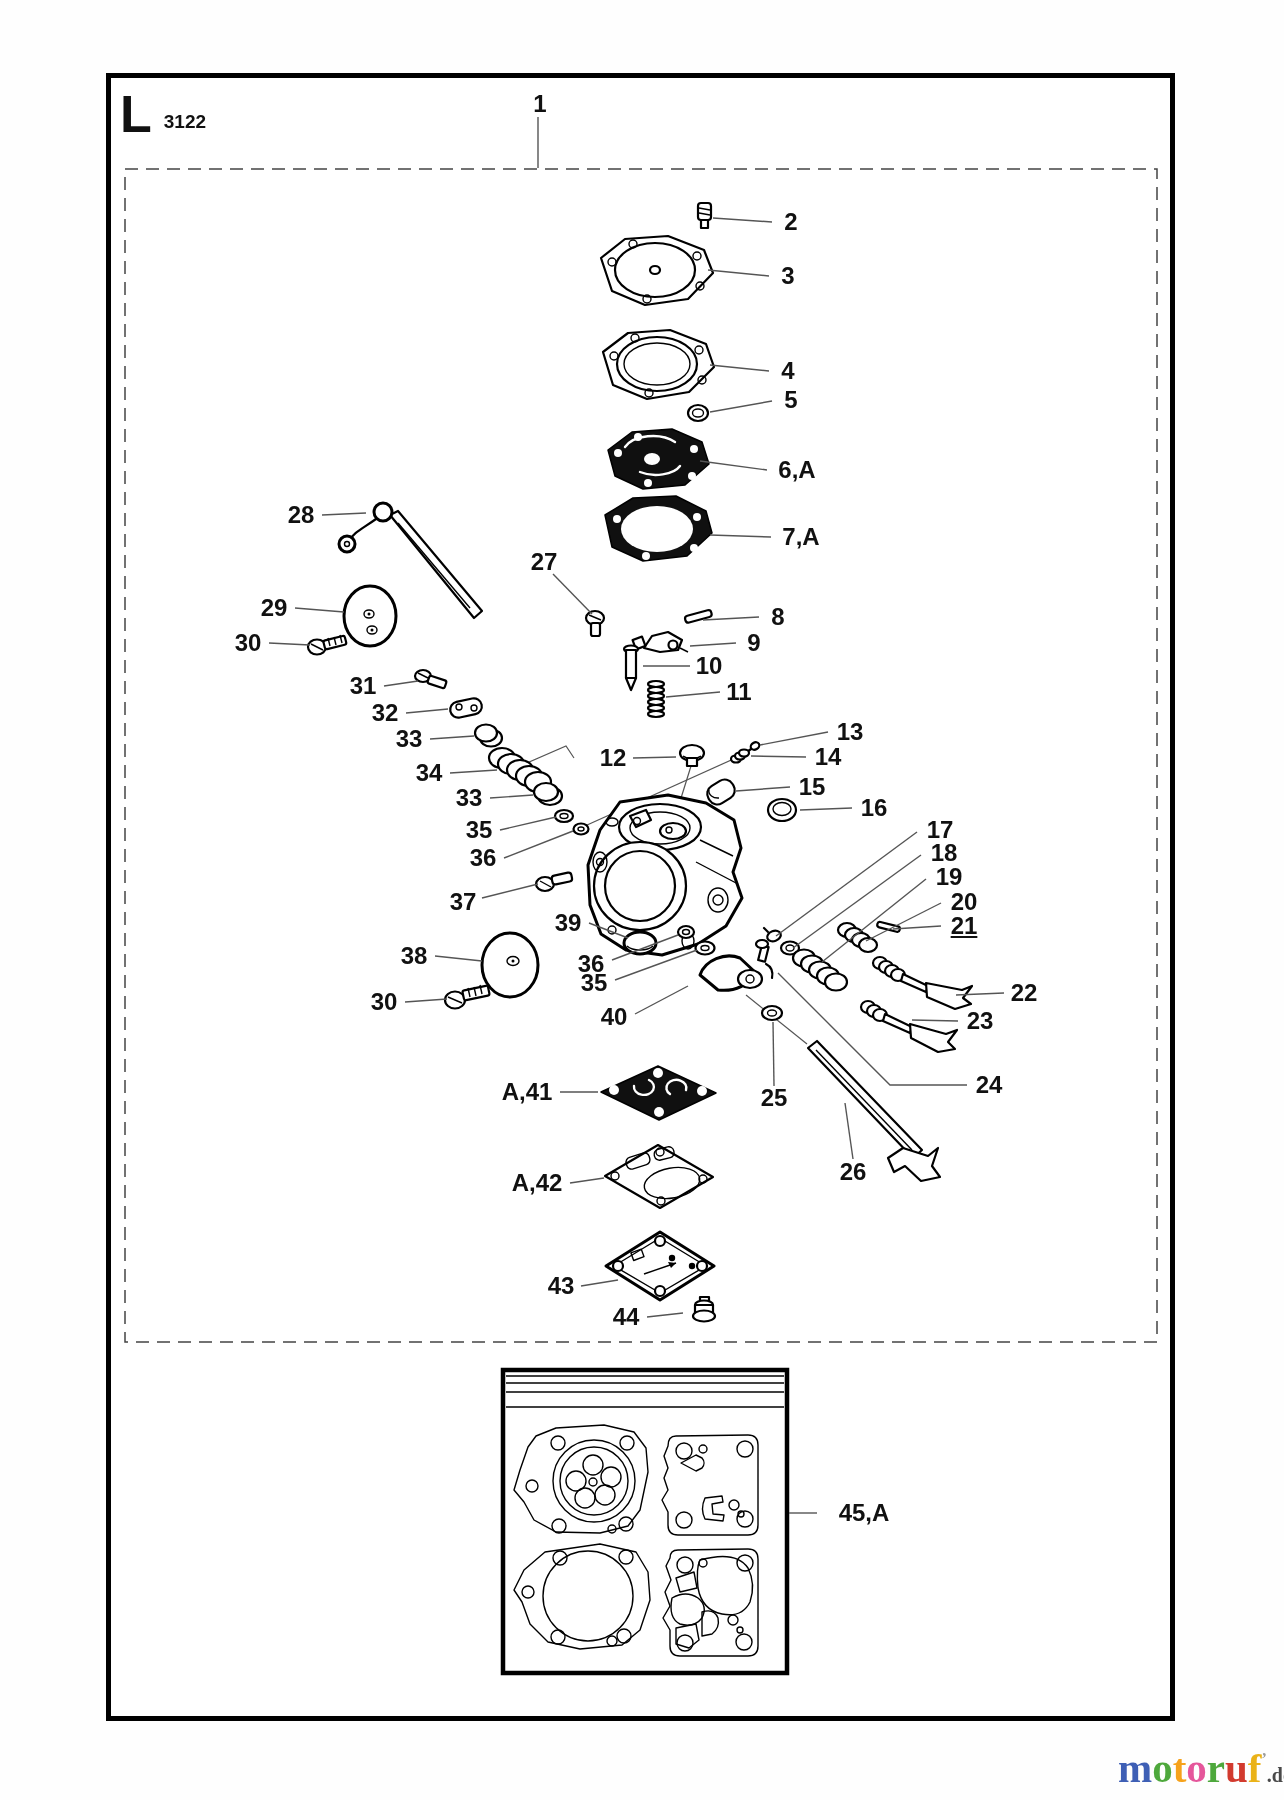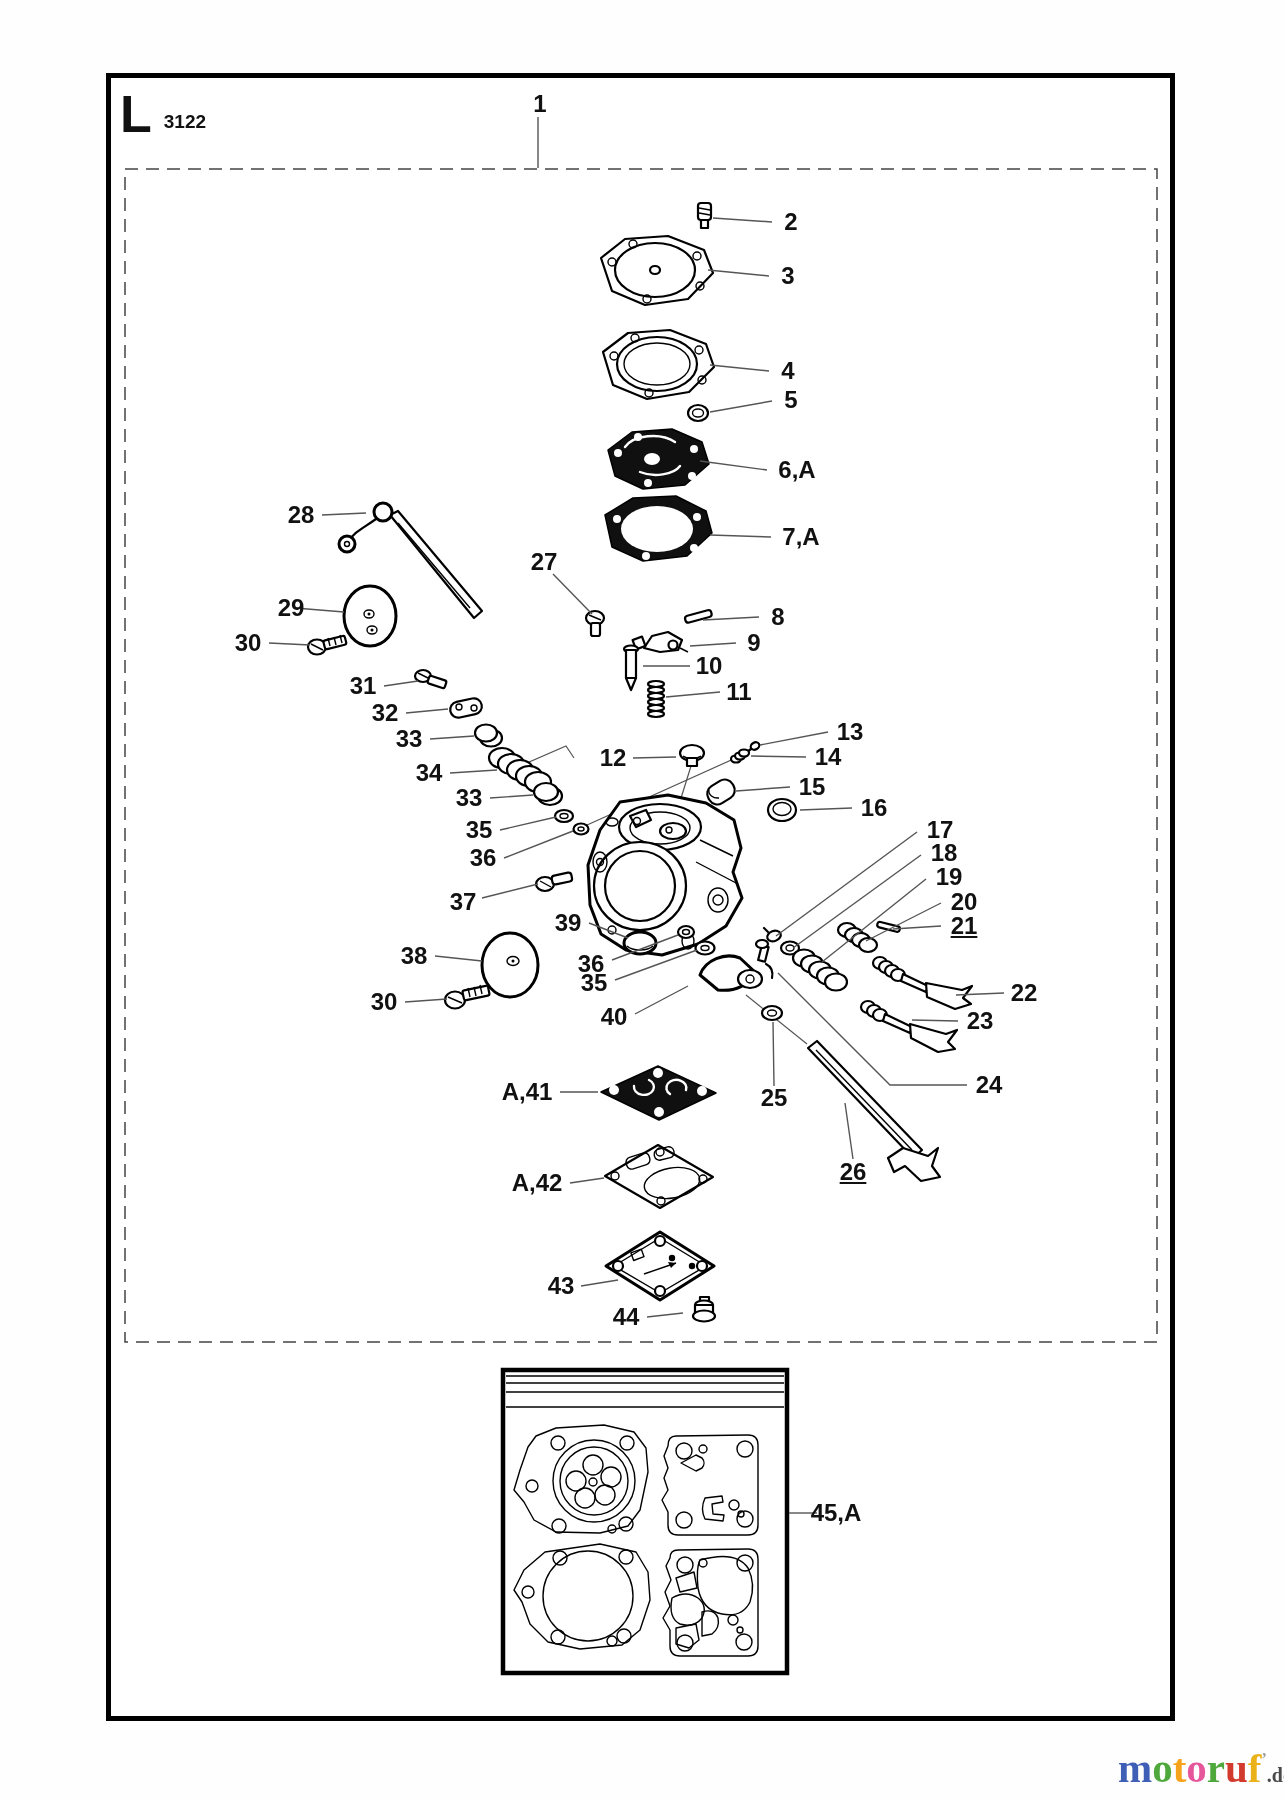--- a/index.html
+++ b/index.html
@@ -533,42 +533,42 @@
       <div class="part-label" style="left: 874px; top: 808px;">16</div>
       <div class="part-label" style="left: 940px; top: 830px;">17</div>
       <div class="part-label" style="left: 944px; top: 853px;">18</div>
       <div class="part-label" style="left: 949px; top: 877px;">19</div>
       <div class="part-label" style="left: 964px; top: 902px; text-align: center;">20</div>
       <div class="part-label" style="left: 964px; top: 926px; text-decoration: underline;">21</div>
       <div class="part-label" style="left: 1024px; top: 993px;">22</div>
       <div class="part-label" style="left: 980px; top: 1021px;">23</div>
       <div class="part-label" style="left: 989px; top: 1085px;">24</div>
       <div class="part-label" style="left: 774px; top: 1098px;">25</div>
-      <div class="part-label" style="left: 853px; top: 1172px; text-decoration: underline;">26</div>
+      <div class="part-label" style="left: 853px; top: 1172px;">26</div>
       <div class="part-label" style="left: 544px; top: 562px;">27</div>
       <div class="part-label" style="left: 301px; top: 515px;">28</div>
-      <div class="part-label" style="left: 274px; top: 608px; margin-left: 17px;">29</div>
+      <div class="part-label" style="left: 274px; top: 608px;">29</div>
       <div class="part-label" style="left: 248px; top: 643px;">30</div>
       <div class="part-label" style="left: 363px; top: 686px;">31</div>
       <div class="part-label" style="left: 385px; top: 713px;">32</div>
       <div class="part-label" style="left: 409px; top: 739px;">33</div>
       <div class="part-label" style="left: 429px; top: 773px;">34</div>
       <div class="part-label" style="left: 469px; top: 798px;">33</div>
       <div class="part-label" style="left: 479px; top: 830px;">35</div>
       <div class="part-label" style="left: 483px; top: 858px;">36</div>
       <div class="part-label" style="left: 463px; top: 902px;">37</div>
       <div class="part-label" style="left: 414px; top: 956px;">38</div>
       <div class="part-label" style="left: 568px; top: 923px;">39</div>
       <div class="part-label" style="left: 384px; top: 1002px;">30</div>
       <div class="part-label" style="left: 591px; top: 964px;">36</div>
       <div class="part-label" style="left: 594px; top: 983px;">35</div>
       <div class="part-label" style="left: 614px; top: 1017px;">40</div>
       <div class="part-label" style="left: 527px; top: 1092px;">A,41</div>
       <div class="part-label" style="left: 537px; top: 1183px;">A,42</div>
       <div class="part-label" style="left: 561px; top: 1286px;">43</div>
       <div class="part-label" style="left: 626px; top: 1317px;">44</div>
-      <div class="part-label" style="left: 836px; top: 1513px;">45,A</div>
+      <div class="part-label" style="left: 864px; top: 1513px;">45,A</div>
     </div>
 
   <div class="logo">
     <span id="logo-letters"><span style="color: rgb(62, 95, 181);">m</span><span style="color: rgb(78, 168, 60);">o</span><span style="color: rgb(246, 162, 27);">t</span><span style="color: rgb(229, 86, 155);">o</span><span style="color: rgb(78, 168, 60);">r</span><span style="color: rgb(210, 58, 46);">u</span><span style="color: rgb(234, 178, 24);">f</span><span class="tick" style="color: rgb(154, 154, 154);">’</span></span><span class="tld">.de</span>
   </div>
 </div>
 
 </body></html>

